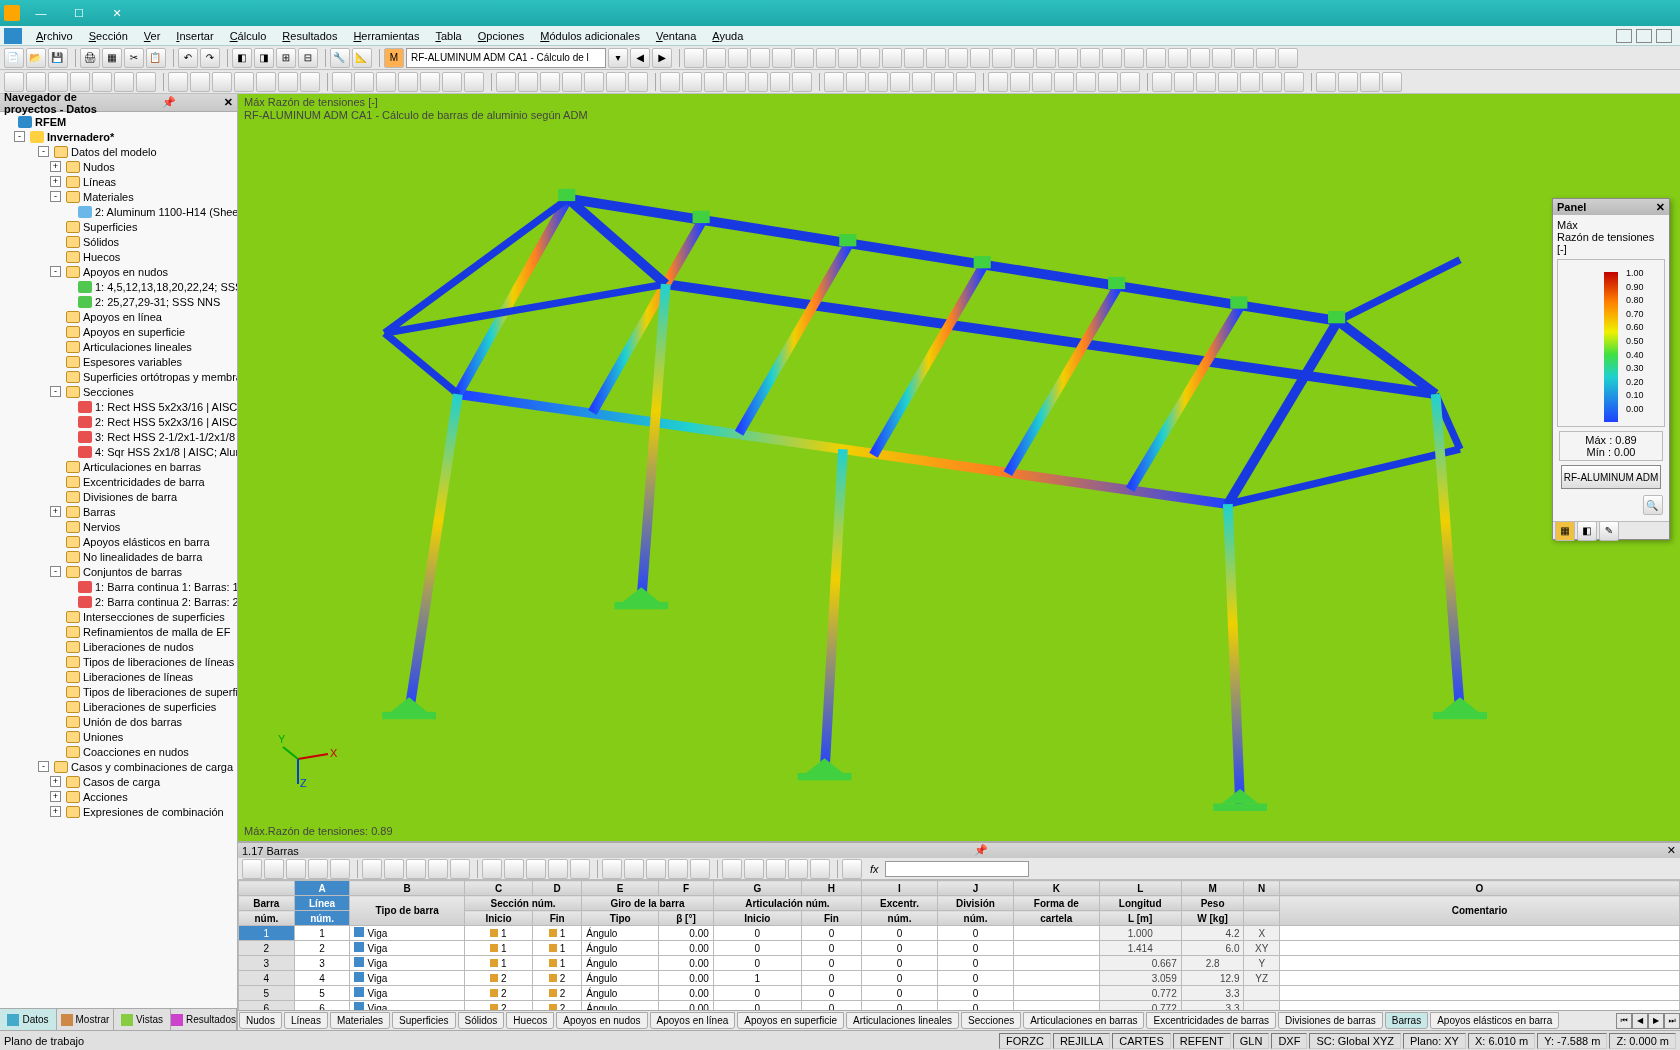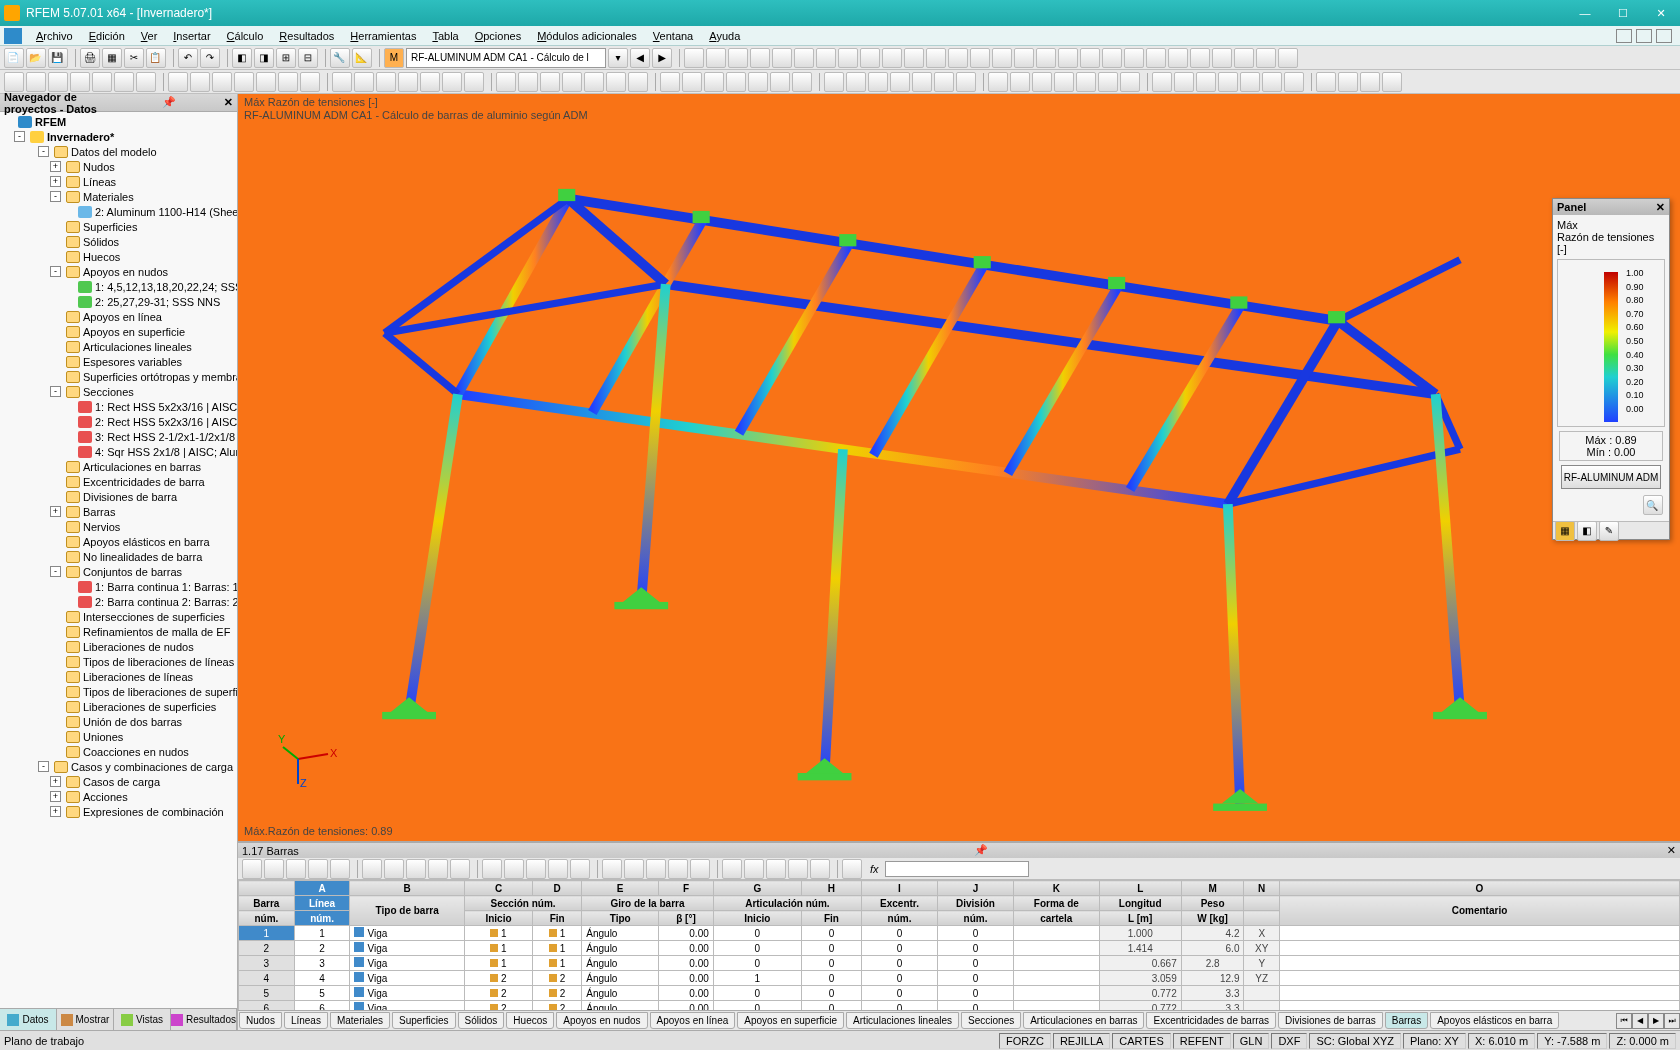--- a/index.html
+++ b/index.html
@@ -32,21 +32,21 @@
 .ti-model { background: #FFD040; }
 .ti-folder { background: #FFD880; border: 1px solid #C09020; }
 .ti-item { background: #6BB8E8; }
 .ti-red { background: #E85050; }
 .ti-green { background: #50C850; }
 .nav-tabs { display: flex; height: 22px; background: #E0E0E0; border-top: 1px solid #aaa; }
 .nav-tab { flex: 1; display: flex; align-items: center; justify-content: center; gap: 3px; border-right: 1px solid #aaa; cursor: pointer; font-size: 10px; }
 .nav-tab.active { background: #C8E8E8; }
 .nticon { width: 12px; height: 12px; }
 .content { flex: 1; display: flex; flex-direction: column; min-width: 0; }
-.viewport { flex: 1; background: #f97316; position: relative; border-bottom: 1px solid #aaa; overflow: hidden; }
+.viewport { flex: 1; background: #84cc16; position: relative; border-bottom: 1px solid #aaa; overflow: hidden; }
 .vp-label { position: absolute; left: 6px; font-size: 11px; color: #444; }
 .vp-svg { width: 100%; height: 100%; }
 .axes { position: absolute; left: 40px; bottom: 50px; }
 .axes svg { overflow: visible; }
 .panel { position: absolute; right: 10px; top: 104px; width: 118px; background: #F4F4F4; border: 1px solid #888; box-shadow: 2px 2px 5px rgba(0,0,0,0.3); }
 .panel-title { height: 16px; background: linear-gradient(#D0D0D0,#B8B8B8); display: flex; align-items: center; padding: 0 4px; font-weight: bold; font-size: 10px; }
 .panel-title .close { margin-left: auto; cursor: pointer; }
 .panel-body { padding: 4px; font-size: 10px; }
 .legend-bar { width: 14px; height: 150px; background: linear-gradient(#C00000 0%, #FF8000 20%, #F0F000 40%, #40E040 55%, #20D0D0 70%, #2040FF 100%); margin: 6px auto; position: relative; }
 .legend-labels { position: absolute; left: 22px; top: -4px; }
@@ -72,32 +72,31 @@
 .bottom-tabs .navbtns span { width: 16px; height: 16px; border: 1px solid #888; cursor: pointer; display: flex; align-items: center; justify-content: center; font-size: 8px; }
 .statusbar { height: 20px; background: #E0E0E0; border-top: 1px solid #aaa; display: flex; align-items: center; padding: 0 4px; font-size: 10px; }
 .statusbar .cell { border: 1px inset #ccc; padding: 0 6px; margin-left: 2px; height: 16px; display: flex; align-items: center; }
 .statusbar .spacer { flex: 1; }
 </style>
 </head>
 <body>
 
 <div class="titlebar">
   <span class="appicon"></span>
-  <span class="title">RFEM 5.07.01 x64 - [Invernadero*]</span>
   <div class="winbtns">
     <span>—</span>
     <span>☐</span>
     <span>✕</span>
   </div>
 </div>
 
 <div class="menubar">
   <span class="mb-icon"></span>
   <span class="mi">Archivo</span>
-    <span class="mi">Edición</span>
+    <span class="mi">Sección</span>
     <span class="mi">Ver</span>
     <span class="mi">Insertar</span>
     <span class="mi">Cálculo</span>
     <span class="mi">Resultados</span>
     <span class="mi">Herramientas</span>
     <span class="mi">Tabla</span>
     <span class="mi">Opciones</span>
     <span class="mi">Módulos adicionales</span>
     <span class="mi">Ventana</span>
     <span class="mi">Ayuda</span>

